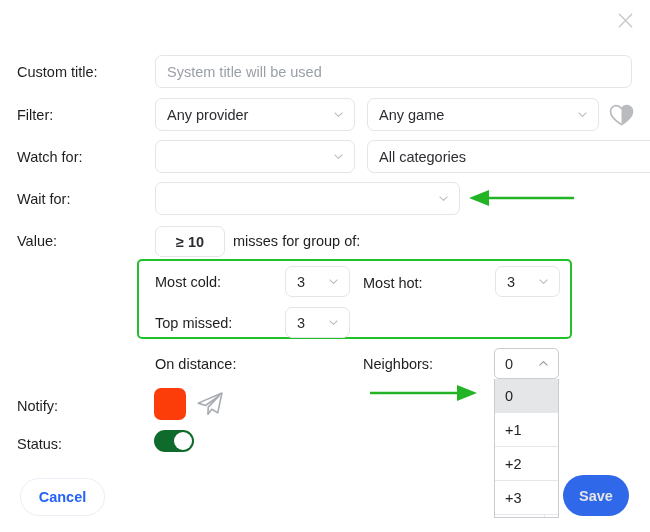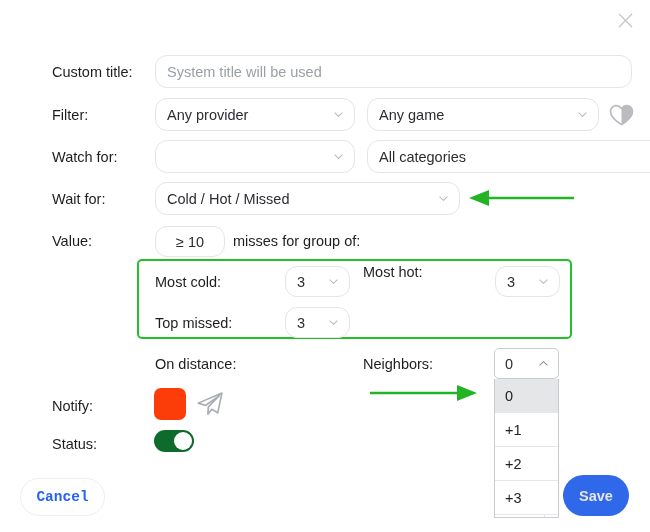--- a/index.html
+++ b/index.html
@@ -38,45 +38,44 @@
   }
   .close-btn svg { display: block; }
 
   
   .row-label {
     position: absolute;
     left: 17px;
     font-size: 14.5px;
     color: #1d1e20;
     white-space: nowrap;
-    margin-left: 35px;
   }
 
   .field {
     position: absolute;
     background: #fff;
     border: 1px solid #e3e5e8;
-    border-radius: 12px;
+    border-radius: 7px;
     font-size: 14.5px;
     color: #2b2d31;
     display: flex;
     align-items: center;
     padding: 0 11px;
     white-space: nowrap;
     overflow: hidden;
   }
   .field.placeholder { color: #9aa0a6; }
   .field .caret {
     position: absolute;
     right: 10px;
     width: 11px; height: 11px;
     color: #b7bbc0;
   }
   .field .caret svg { display: block; width: 11px; height: 11px; }
-  .field.num { justify-content: center; padding: 0; font-weight: 400; }
+  .field.num { justify-content: center; padding: 0; font-weight: 700; }
 
   
   .inline-label {
     position: absolute;
     font-size: 14.5px;
     color: #1d1e20;
     white-space: nowrap;
   }
 
   
@@ -127,21 +126,20 @@
     border-radius: 22px;
     font-size: 14.5px;
     font-weight: bold;
     cursor: pointer;
     white-space: nowrap;
   }
   .btn-cancel {
     background: #ffffff;
     border: 1px solid #eceef5;
     color: #2563f6;
-    font-family: Liberation Mono, monospace;
   }
   .btn-save {
     border: none;
     color: #e5e5e5;
   }
 
   
   .select-open {
     position: absolute;
     background: #fff;
@@ -248,21 +246,20 @@
     <span>All categories</span>
     <span class="caret">
       <svg viewBox="0 0 12 12">
           <path d="M2 4.3 L6 8.1 L10 4.3" fill="none" stroke="currentColor" stroke-width="1.15" stroke-linecap="round" stroke-linejoin="round"></path>
         </svg>
     </span>
   </div>
 
   <div class="row-label" style="top:191px;">Wait for:</div>
   <div class="field" style="left:155px; top:182px; width:305px; height:33px;">
-    <span>Cold / Hot / Missed</span>
     <span class="caret">
       <svg viewBox="0 0 12 12">
           <path d="M2 4.3 L6 8.1 L10 4.3" fill="none" stroke="currentColor" stroke-width="1.15" stroke-linecap="round" stroke-linejoin="round"></path>
         </svg>
     </span>
   </div>
 
   <div class="arrow" style="left:466px; top:188px;">
     <svg width="110" height="20" viewBox="0 0 110 20" aria-hidden="true">
       <path d="M22 10 L108 10" stroke="#22b425" stroke-width="2.4" fill="none"></path>
@@ -279,21 +276,21 @@
   <div class="inline-label" style="left:155px; top:274px;">Most cold:</div>
   <div class="field" style="left:285px; top:266px; width:65px; height:31px;">
     <span>3</span>
     <span class="caret">
       <svg viewBox="0 0 12 12">
           <path d="M2 4.3 L6 8.1 L10 4.3" fill="none" stroke="currentColor" stroke-width="1.15" stroke-linecap="round" stroke-linejoin="round"></path>
         </svg>
     </span>
   </div>
 
-  <div class="inline-label" style="left:363px; top:264px;">Most hot:</div>
+  <div class="inline-label" style="left:363px; top:275px;">Most hot:</div>
   <div class="field" style="left:495px; top:266px; width:65px; height:31px;">
     <span>3</span>
     <span class="caret">
       <svg viewBox="0 0 12 12">
           <path d="M2 4.3 L6 8.1 L10 4.3" fill="none" stroke="currentColor" stroke-width="1.15" stroke-linecap="round" stroke-linejoin="round"></path>
         </svg>
     </span>
   </div>
 
   <div class="inline-label" style="left:155px; top:315px;">Top missed:</div>

